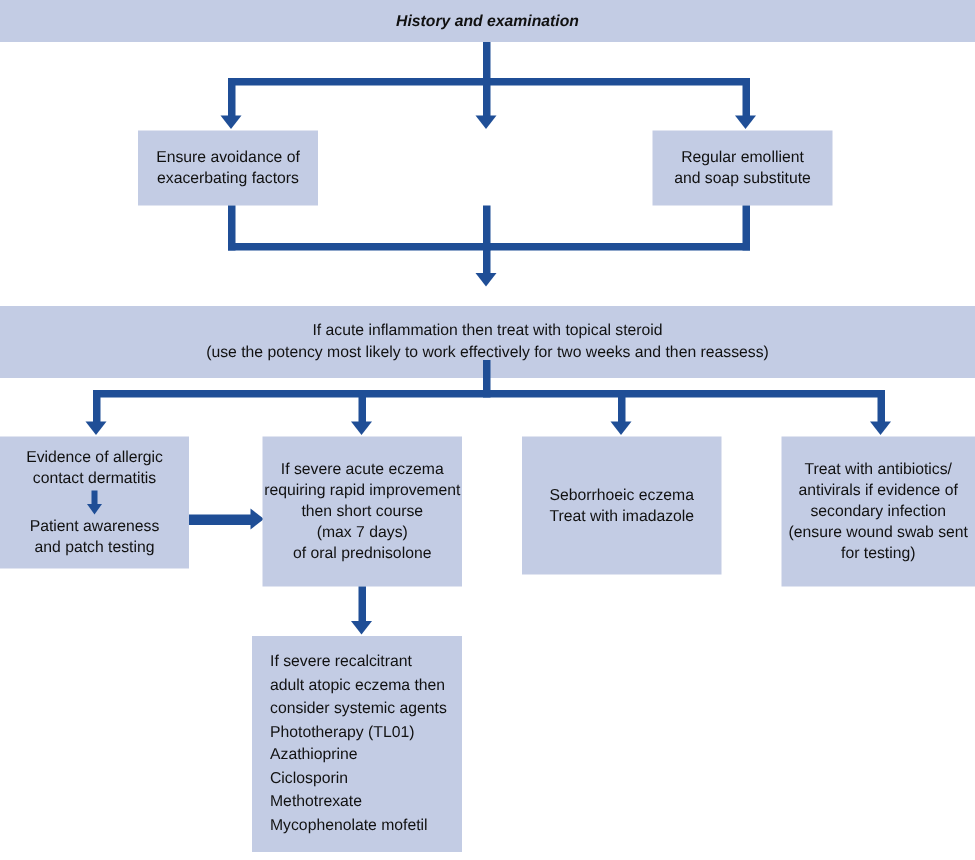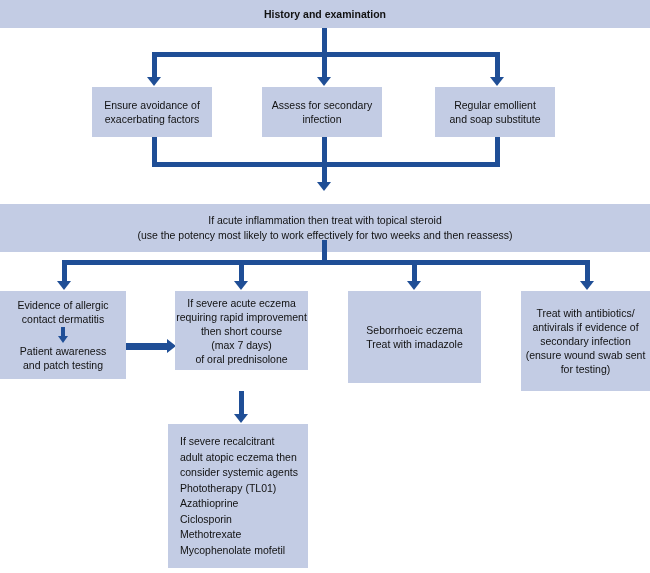--- a/index.html
+++ b/index.html
@@ -45,21 +45,21 @@
     background: #c3cce4;
     display: flex;
     flex-direction: column;
     align-items: center;
     justify-content: center;
     text-align: center;
     font-size: 10.5px;
     line-height: 15px;
     color: #111111;
   }
-  .banner.bold .ln { font-weight: bold; font-size: 10.5px; }
+  .banner.bold .ln { font-weight: bold; font-size: 10.5px; font-style: italic; }
 
   
   .vline {
     position: absolute;
     background: #1f4e96;
     width: 5px;
   }
   .hline {
     position: absolute;
     background: #1f4e96;
@@ -134,24 +134,20 @@
   <div class="vline" style="left:495px; top:52px; height:26px;"></div>
   <div class="arrow-down" style="left:147px; top:77px;"></div>
   <div class="arrow-down" style="left:317px; top:77px;"></div>
   <div class="arrow-down" style="left:490px; top:77px;"></div>
 
   <div class="node" style="left:92px; top:87px; width:120px; height:50px;">
     <span class="ln">Ensure avoidance of</span>
     <span class="ln">exacerbating factors</span>
   </div>
 
-  <div class="node" style="left:262px; top:87px; width:120px; height:50px;">
-    <span class="ln">Assess for secondary</span>
-    <span class="ln">infection</span>
-  </div>
 
   <div class="node" style="left:435px; top:87px; width:120px; height:50px;">
     <span class="ln">Regular emollient</span>
     <span class="ln">and soap substitute</span>
   </div>
 
   <div class="vline" style="left:152px; top:137px; height:30px;"></div>
   <div class="vline" style="left:322px; top:137px; height:30px;"></div>
   <div class="vline" style="left:495px; top:137px; height:30px;"></div>
   <div class="hline" style="left:152px; top:162px; width:348px;"></div>
@@ -181,21 +177,21 @@
       <div class="inner-arrow-stem"></div>
       <div class="inner-arrow-head"></div>
     </div>
     <span class="ln">Patient awareness</span>
     <span class="ln">and patch testing</span>
   </div>
 
   <div class="hline" style="left:126px; top:343px; width:42px; height:7px;"></div>
   <div class="arrow-right" style="left:167px; top:339px;"></div>
 
-  <div class="node" style="left:175px; top:291px; width:133px; height:79px;">
+  <div class="node" style="left:175px; top:291px; width:133px; height:100px;">
     <span class="ln">If severe acute eczema</span>
     <span class="ln">requiring rapid improvement</span>
     <span class="ln">then short course</span>
     <span class="ln">(max 7 days)</span>
     <span class="ln">of oral prednisolone</span>
   </div>
 
   <div class="node" style="left:348px; top:291px; width:133px; height:92px;">
     <span class="ln">Seborrhoeic eczema</span>
     <span class="ln">Treat with imadazole</span>

